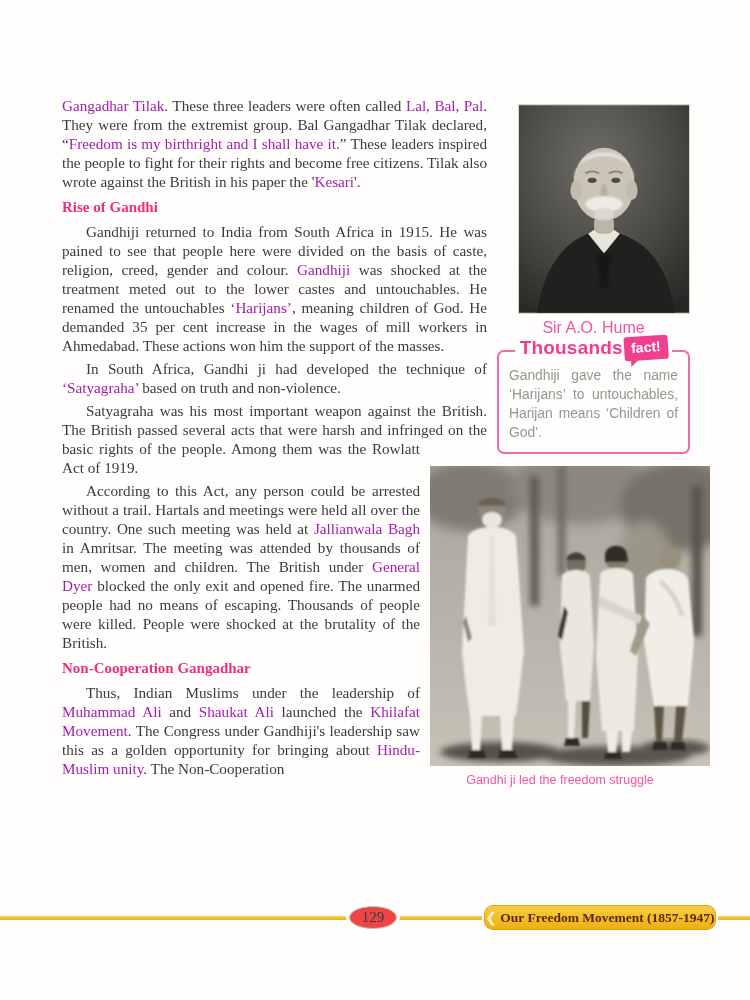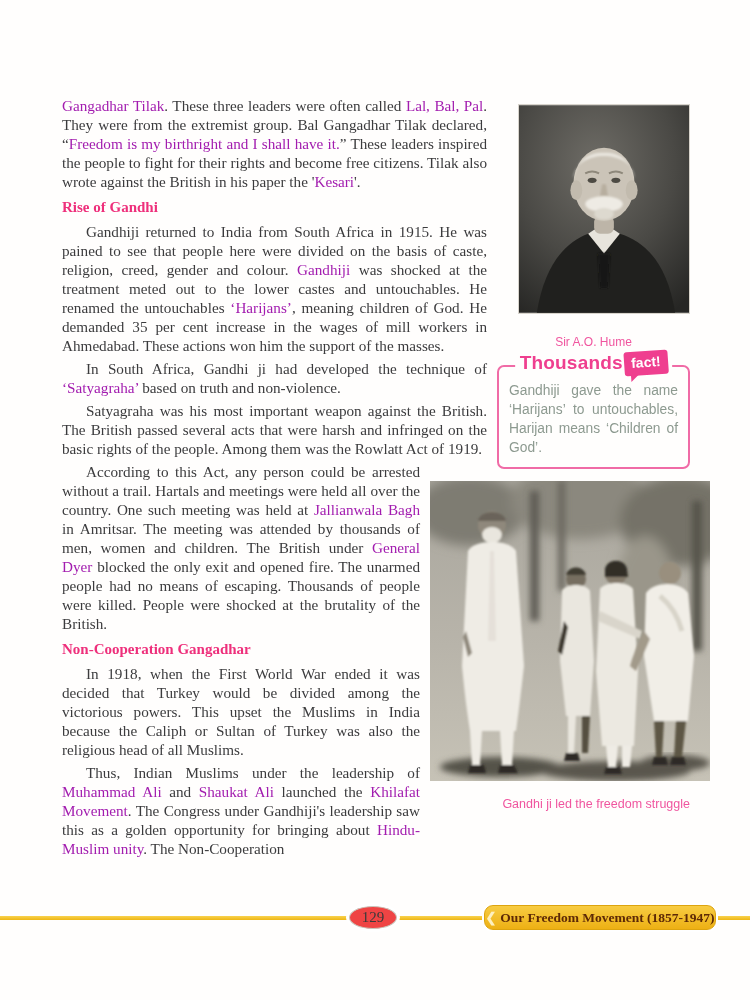--- a/index.html
+++ b/index.html
@@ -7,38 +7,38 @@
         font-family:"Liberation Serif", serif;color:#3b3b3d;}
   .flow{position:absolute;left:62px;top:96px;width:628px;font-size:15.2px;line-height:19px;}
   .para{margin:0 0 4px 0;text-align:justify;text-indent:24px;}
   .para.noind{text-indent:0;}
   .pink{color:#a21caf;}
   h2.sec{margin:6px 0 5px 0;font-size:15px;line-height:20px;color:#ee2f7b;font-weight:bold;text-indent:0;}
 
   
   .col-hume{float:right;width:193px;margin:8px 0 0 10px;}
   .hume-photo{display:block;width:172px;height:210px;margin:0 0 0 auto;border:1px solid #d8d4cc;box-sizing:border-box;}
-  .hume-caption{margin-top:19px;height:16px;text-align:center;font-family:"Liberation Sans",sans-serif;
-                font-size:12px;color:#f0559f;}
+  .hume-caption{margin-top:4px;height:16px;text-align:center;font-family:"Liberation Sans",sans-serif;
+                font-size:16px;color:#f0559f;}
   .factbox{position:relative;margin-top:16px;border:2px solid #f06ba6;border-radius:7px;
            padding:14px 10px 8px 10px;box-sizing:border-box;min-height:104px;background:#fffefd;}
   .fact-head{position:absolute;top:-14px;left:50%;transform:translateX(-50%);background:#fffefd;
              padding:0 5px;white-space:nowrap;font-family:"Liberation Sans",sans-serif;}
   .fact-title{font-size:19px;font-weight:bold;color:#ef3f8f;letter-spacing:.2px;}
   .fact-badge{display:inline-block;background:#ef3f8f;color:#ffffff;font-size:14px;font-weight:bold;
               padding:2px 7px 3px 7px;border-radius:3px;transform:rotate(-4deg);position:relative;top:-2px;margin-left:1px;}
   .fact-badge::after{content:"";position:absolute;left:6px;bottom:-6px;border-width:7px 8px 0 0;
               border-style:solid;border-color:#ef3f8f transparent transparent transparent;}
   .fact-text{font-family:Liberation Sans, sans-serif;font-size:13.8px;line-height:19px;color:#8d9a90;
              text-align:justify;text-indent:0;}
 
   
   .col-gandhi{float:right;clear:right;width:260px;margin:12px 0 14px 10px;}
   .gandhi-photo{display:block;width:280px;height:300px;margin-right:-20px;}
-  .gandhi-caption{margin-top:14px;height:18px;text-align:right;font-family:"Liberation Sans",sans-serif;
+  .gandhi-caption{margin-top:5px;height:18px;text-align:center;font-family:"Liberation Sans",sans-serif;
                   font-size:12.5px;color:#f0559f;}
 
   
   .footer-rule{position:absolute;left:0;top:916px;width:750px;height:4px;
                background:linear-gradient(#f9d24d,#eeb614);}
   .page-badge{position:absolute;left:349px;top:906px;width:46px;height:21px;background:#ef4444;
               border:1px solid #c9c6bc;border-radius:50%;box-shadow:0 0 0 3px #ffffff;
               text-align:center;font-size:15px;line-height:21px;color:#3a3a3a;}
   .footer-tab{position:absolute;left:484px;top:905px;width:232px;height:25px;border-radius:9px;
               background:linear-gradient(#f8cc42,#edb014);border:1px solid #dda40f;box-sizing:border-box;
@@ -186,21 +186,20 @@
         </g>
       </svg>
       <div class="gandhi-caption">Gandhi ji led the freedom struggle</div>
     </div>
 
     <p class="para"><span>Satyagraha was his most important weapon against the British. The British passed several acts that were harsh and infringed on the basic rights of the people. Among them was the Rowlatt Act of 1919.</span></p>
     <p class="para"><span>According to this Act, any person could be arrested without a trail. Hartals and meetings were held all over the country. One such meeting was held at </span><span class="pink">Jallianwala Bagh</span><span> in Amritsar. The meeting was attended by thousands of men, women and children. The British under </span><span class="pink">General Dyer</span><span> blocked the only exit and opened fire. The unarmed people had no means of escaping. Thousands of people were killed. People were shocked at the brutality of the British.</span></p>
 
     <h2 class="sec">Non-Cooperation Gangadhar</h2>
 
-    <p class="para"><span>In 1918,  when the First World War ended it was decided that Turkey would be divided among the victorious powers. This upset the Muslims in India because the Caliph or Sultan of Turkey was also the religious head of all Muslims.</span></p>
     <p class="para"><span>Thus, Indian Muslims under the leadership of </span><span class="pink">Muhammad Ali</span><span> and </span><span class="pink">Shaukat Ali</span><span> launched the </span><span class="pink">Khilafat Movement</span><span>. The Congress under Gandhiji's leadership saw this as a golden opportunity for bringing about </span><span class="pink">Hindu-Muslim unity</span><span>. The Non-Cooperation</span></p>
   </div>
 
   <div class="footer-rule"></div>
   <div class="page-badge">129</div>
   <div class="footer-tab">
     <span class="chevron">❮</span>
     <span>Our Freedom Movement (1857-1947)</span>
   </div>
 

